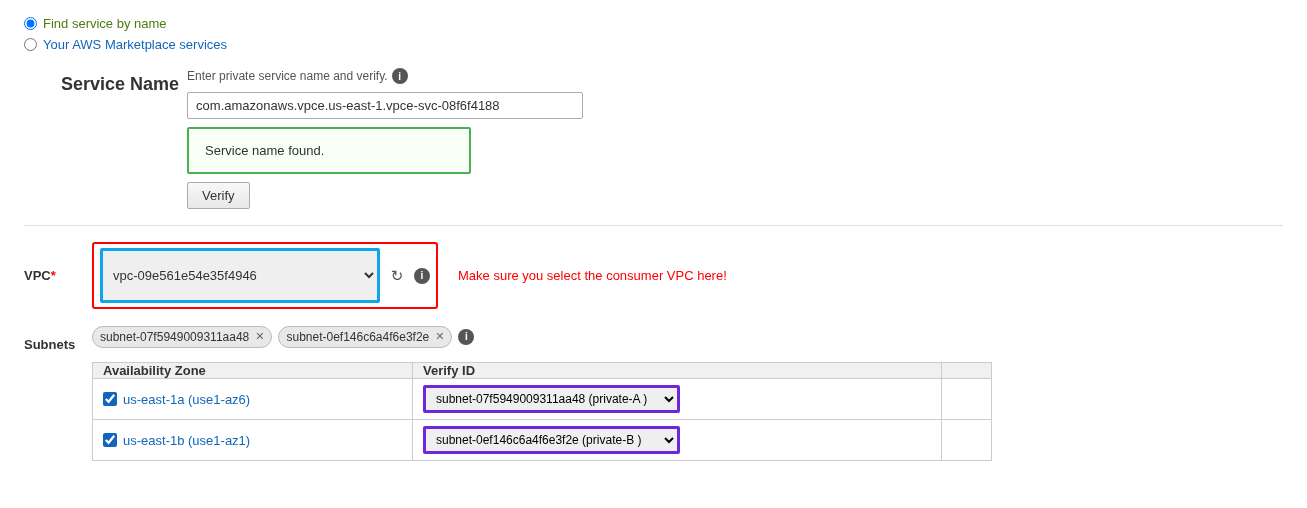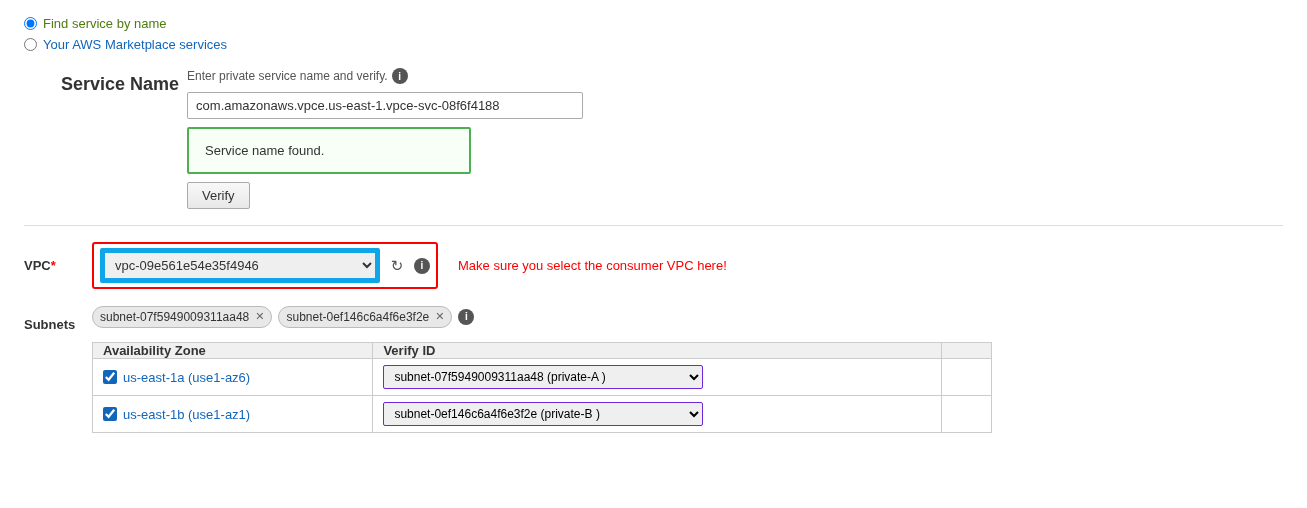--- a/index.html
+++ b/index.html
@@ -102,22 +102,22 @@
     .vpc-outer-border {
       display: flex;
       align-items: center;
       gap: 6px;
       border: 2px solid red;
       border-radius: 3px;
       padding: 4px 6px;
     }
     .vpc-select {
       width: 280px;
-      padding: 4px 6px;
-      border: 5px solid #0ea5e9;
+      padding: 16px 6px;
+      border: 3px solid #0ea5e9;
       border-radius: 2px;
       font-size: 13px;
       color: #333;
       appearance: auto;
     }
     .refresh-icon {
       display: inline-flex;
       align-items: center;
       justify-content: center;
       width: 22px;
@@ -183,23 +183,23 @@
       align-items: center;
       gap: 6px;
     }
     .check-blue {
       width: 14px;
       height: 14px;
       accent-color: #1166bb;
     }
     .az-link { color: #1166bb; text-decoration: none; }
     .subnet-select {
-      width: 320px;
+      width: 257px;
       padding: 3px 6px;
-      border: 1px solid #6d28d9;
+      border: 3px solid #6d28d9;
       border-radius: 2px;
       font-size: 12px;
       appearance: auto;
     }
   </style>
 </head>
 <body>
 
 <div class="radio-group">
   <div class="radio-row">

